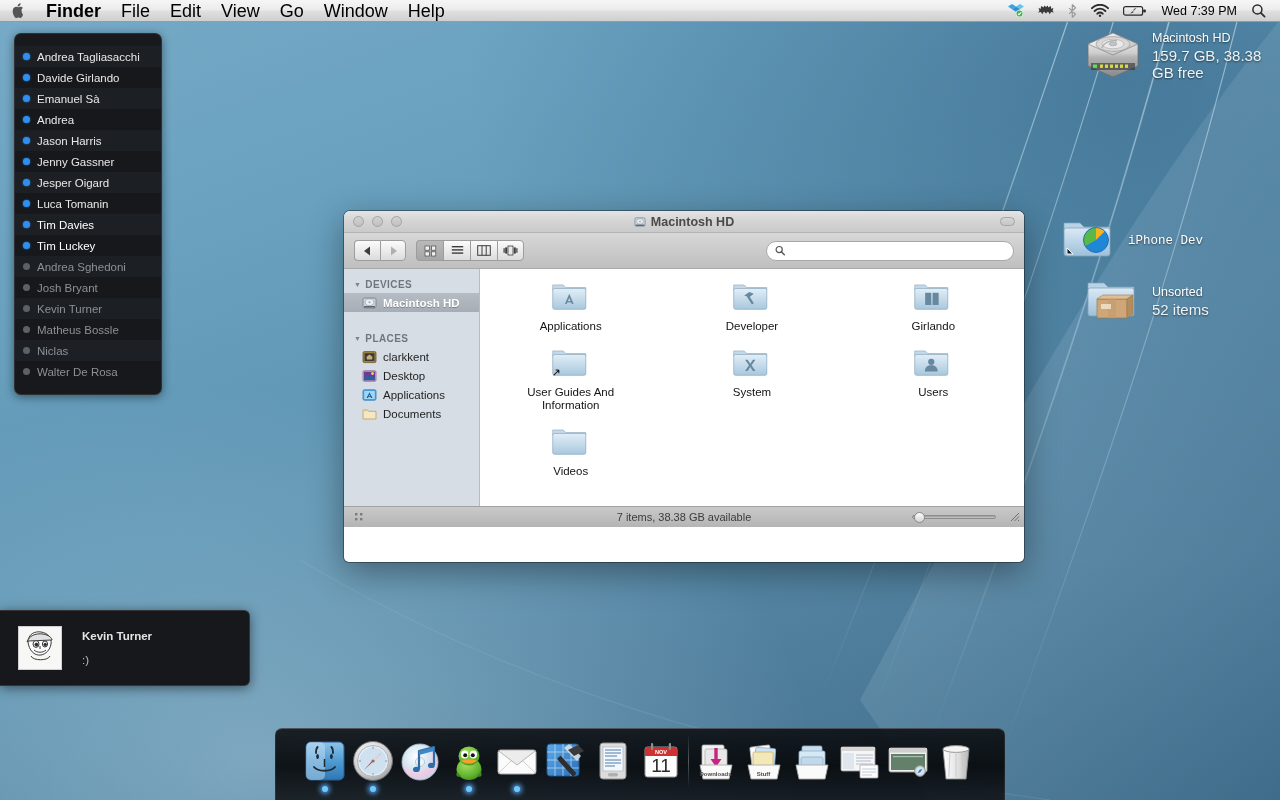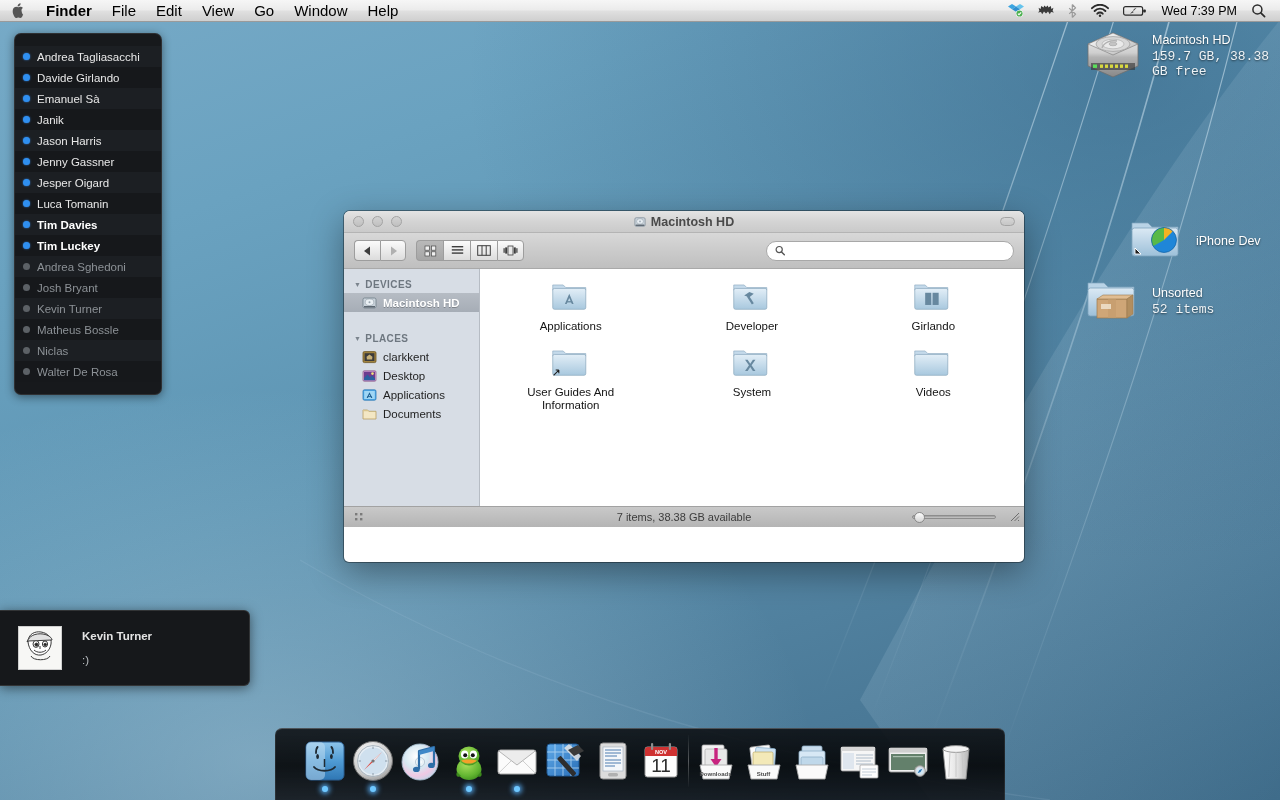--- a/index.html
+++ b/index.html
@@ -24,21 +24,21 @@
   #menubar {
     position:absolute; top:0; left:0; width:1280px; height:22px;
     background:linear-gradient(to bottom,#f6f6f6 0%,#ebebeb 48%,#e0e0e0 52%,#cfcfcf 100%);
     border-bottom:1px solid #9a9a9a;
     display:flex; align-items:center; z-index:60;
     font-size:13px; color:#000;
   }
   .menu-left { display:flex; align-items:center; height:100%; }
   .menu-item {
     height:100%; display:flex; align-items:center; padding:0 10px;
-    font-size:15px; line-height:1; white-space:nowrap;
+    font-size:18px; line-height:1; white-space:nowrap;
   }
   .menu-item.apple { padding:0 11px 0 12px; }
   .menu-item.app-name { font-weight:bold; }
   .menu-right { margin-left:auto; display:flex; align-items:center; height:100%; padding-right:8px; gap:2px; }
   .status-item { height:100%; display:flex; align-items:center; padding:0 6px; }
   .clock-text { font-size:12.5px; padding:0 6px; }
 
   
   #buddy-list {
     position:absolute; left:14px; top:33px; width:148px;
@@ -49,21 +49,21 @@
   }
   .buddy-row {
     height:21px; display:flex; align-items:center; padding:0 8px;
     font-size:11.5px; color:#e8e8e8;
   }
   .buddy-row:nth-child(odd) { background:#1c1f23; }
   .buddy-row:nth-child(even) { background:#16181b; }
   .buddy-dot { width:7px; height:7px; border-radius:50%; margin-right:7px; flex:none; }
   .buddy-dot.online { background:#2f8ff0; box-shadow:0 0 2px rgba(60,150,255,0.8); }
   .buddy-dot.offline { background:#5c6166; }
-  .buddy-name.bold { font-weight:bold; color:#ffffff; }
+  .buddy-name.bold { font-weight:normal; color:#ffffff; }
   .buddy-name.dim { color:#8c9196; }
 
   
   #chat-notification {
     position:absolute; left:0; top:610px; width:250px; height:76px;
     background:#16181b;
     border:1px solid rgba(255,255,255,0.12); border-left:none;
     border-radius:0 6px 6px 0;
     box-shadow:0 2px 12px rgba(0,0,0,0.5);
     display:flex; align-items:center; z-index:25;
@@ -81,23 +81,22 @@
   .desktop-icon {
     position:absolute; display:flex; align-items:center; z-index:10;
   }
   .dicon-art { width:62px; height:52px; flex:none; position:relative; }
   .dicon-labels { margin-left:6px; }
   .dicon-title {
     font-size:12.5px; color:#ffffff; font-weight:normal;
     text-shadow:0 1px 2px rgba(0,0,0,0.55);
   }
   .dicon-sub {
-    font-size:13px; color:#eef3f6; margin-top:2px;
+    font-size:15px; color:#eef3f6; margin-top:2px;
     text-shadow:0 1px 2px rgba(0,0,0,0.55);
-    font-family:Liberation Mono, monospace;
   }
 
   
   #finder-window {
     position:absolute; left:344px; top:211px; width:680px; height:351px;
     border-radius:6px 6px 5px 5px;
     box-shadow:0 10px 34px rgba(0,0,0,0.38), 0 0 0 1px rgba(0,0,0,0.35);
     overflow:hidden; z-index:30;
     background:#fff;
   }
@@ -356,21 +355,21 @@
     <div class="buddy-row">
         <span class="buddy-dot online"></span>
         <span class="buddy-name">Davide Girlando</span>
       </div>
     <div class="buddy-row">
         <span class="buddy-dot online"></span>
         <span class="buddy-name">Emanuel Sà</span>
       </div>
     <div class="buddy-row">
         <span class="buddy-dot online"></span>
-        <span class="buddy-name">Janik</span>
+        <span class="buddy-name">Andrea</span>
       </div>
     <div class="buddy-row">
         <span class="buddy-dot online"></span>
         <span class="buddy-name">Jason Harris</span>
       </div>
     <div class="buddy-row">
         <span class="buddy-dot online"></span>
         <span class="buddy-name">Jenny Gassner</span>
       </div>
     <div class="buddy-row">
@@ -469,21 +468,21 @@
         <rect x="36" y="34.5" width="3" height="3.4" fill="#d8d840"></rect>
         <rect x="41" y="34.5" width="3" height="3.4" fill="#d8d840"></rect>
       </svg>
     </div>
     <div class="dicon-labels">
       <div class="dicon-title">Macintosh HD</div>
       <div class="dicon-sub">159.7 GB, 38.38 GB free</div>
     </div>
   </div>
 
-  <div class="desktop-icon" style="left:1128px; top:215px;">
+  <div class="desktop-icon" style="left:1060px; top:215px;font-family:Liberation Mono, monospace;">
     <div class="dicon-art">
       <svg width="58" height="48" viewBox="0 0 58 48">
         <defs>
           <linearGradient id="folderFrontA" x1="0" y1="0" x2="0" y2="1">
             <stop offset="0%" stop-color="#dbe9f4"></stop>
               <stop offset="100%" stop-color="#9dc0d9"></stop>
           </linearGradient>
         </defs>
         <path d="M4,8 L20,8 L24,12 L50,12 L50,16 L4,16 Z" fill="#b9d3e6" stroke="#7fa3bd" stroke-width="0.7"></path>
         <rect x="4" y="13" width="46" height="28" rx="2.5" fill="url(#folderFrontA)" stroke="#7fa3bd" stroke-width="0.8"></rect>
@@ -732,20 +731,35 @@
                     <stop offset="100%" stop-color="#a8c8de"></stop>
                   </linearGradient>
                 </defs>
               <path d="M2,4 L14,4 L17,7 L40,7 L40,10 L2,10 Z" fill="#c4daea" stroke="#87a6bc" stroke-width="0.7"></path>
               <rect x="2" y="8" width="38" height="24" rx="2" fill="url(#ff4)" stroke="#87a6bc" stroke-width="0.8"></rect>
               <path d="M15,14 L18,14 L21,18.6 L24,14 L27,14 L22.5,20.5 L27,27 L24,27 L21,22.4 L18,27 L15,27 L19.5,20.5 Z" fill="#67889f"></path>
             </svg>
             <div class="file-label">System</div>
           </div>
 
+          <div class="file-cell">
+            <svg class="file-icon" viewBox="0 0 46 38">
+              <defs>
+                  <linearGradient id="ff6" x1="0" y1="0" x2="0" y2="1">
+                    <stop offset="0%" stop-color="#e2eef7"></stop>
+                    <stop offset="100%" stop-color="#a8c8de"></stop>
+                  </linearGradient>
+                </defs>
+              <path d="M2,4 L14,4 L17,7 L40,7 L40,10 L2,10 Z" fill="#c4daea" stroke="#87a6bc" stroke-width="0.7"></path>
+              <rect x="2" y="8" width="38" height="24" rx="2" fill="url(#ff6)" stroke="#87a6bc" stroke-width="0.8"></rect>
+              <circle cx="21" cy="16.5" r="3.6" fill="#67889f"></circle>
+              <path d="M13.6,27.5 C13.6,22.4 17,20.3 21,20.3 C25,20.3 28.4,22.4 28.4,27.5 Z" fill="#67889f"></path>
+            </svg>
+            <div class="file-label">Users</div>
+          </div>
 
           <div class="file-cell">
             <svg class="file-icon" viewBox="0 0 46 38">
               <defs>
                   <linearGradient id="ff7" x1="0" y1="0" x2="0" y2="1">
                     <stop offset="0%" stop-color="#e2eef7"></stop>
                     <stop offset="100%" stop-color="#a8c8de"></stop>
                   </linearGradient>
                 </defs>
               <path d="M2,4 L14,4 L17,7 L40,7 L40,10 L2,10 Z" fill="#c4daea" stroke="#87a6bc" stroke-width="0.7"></path>

